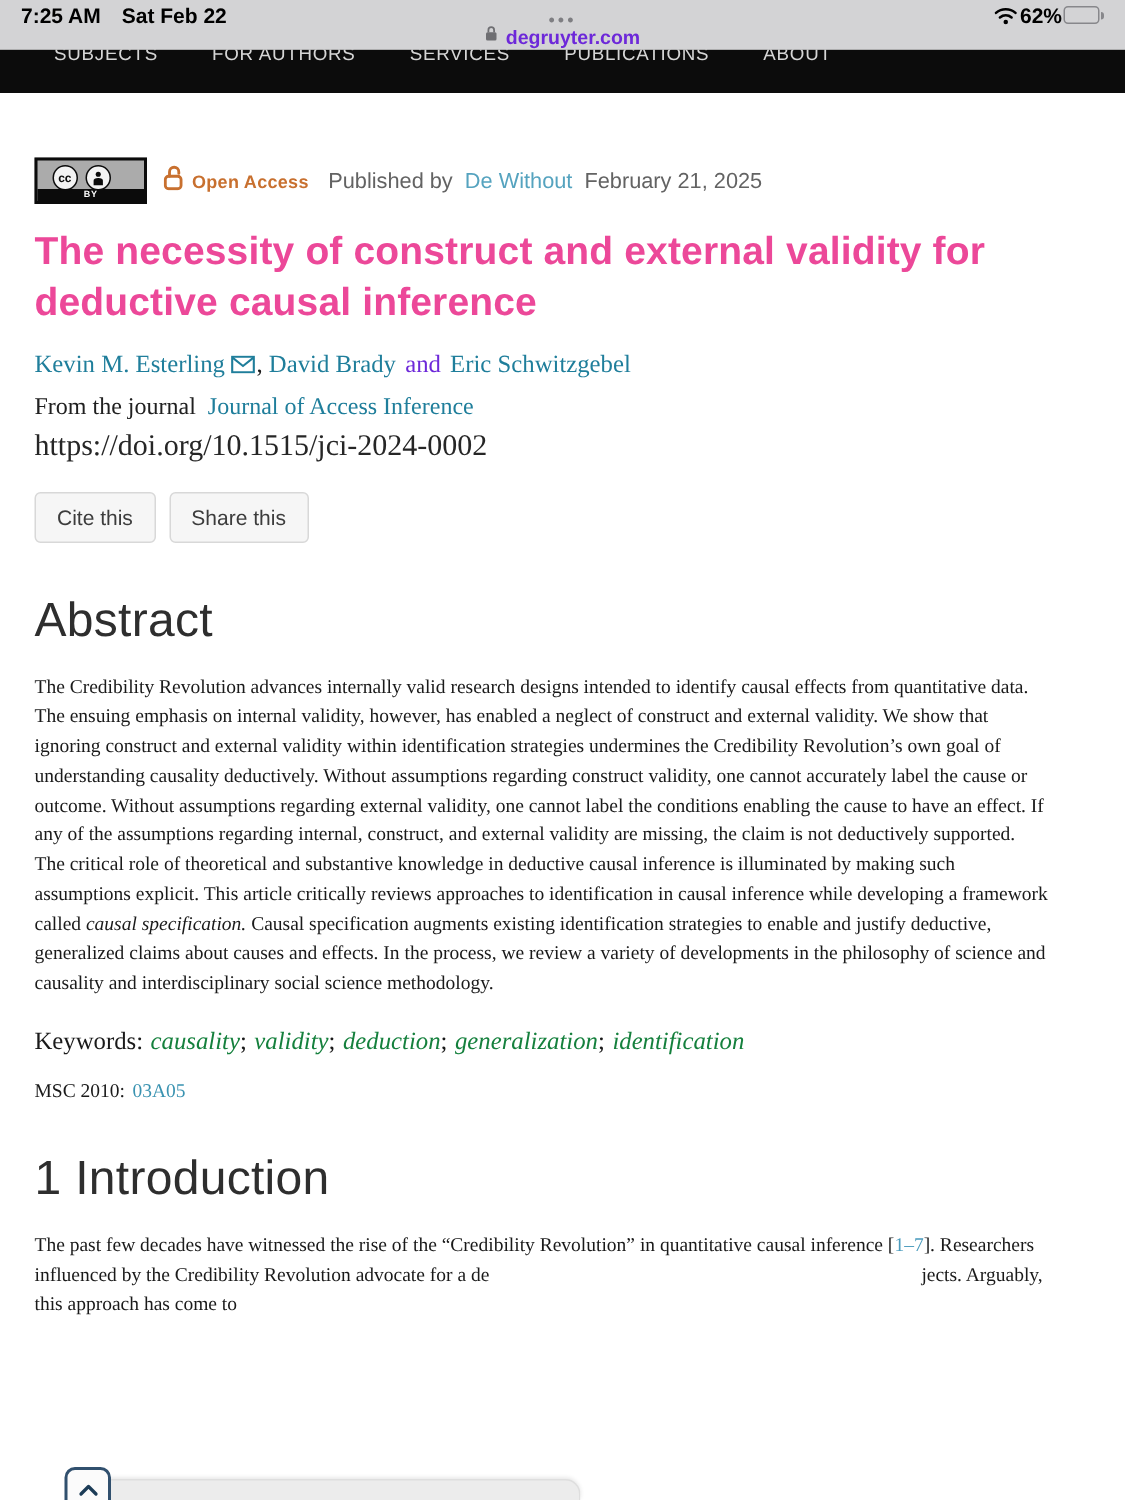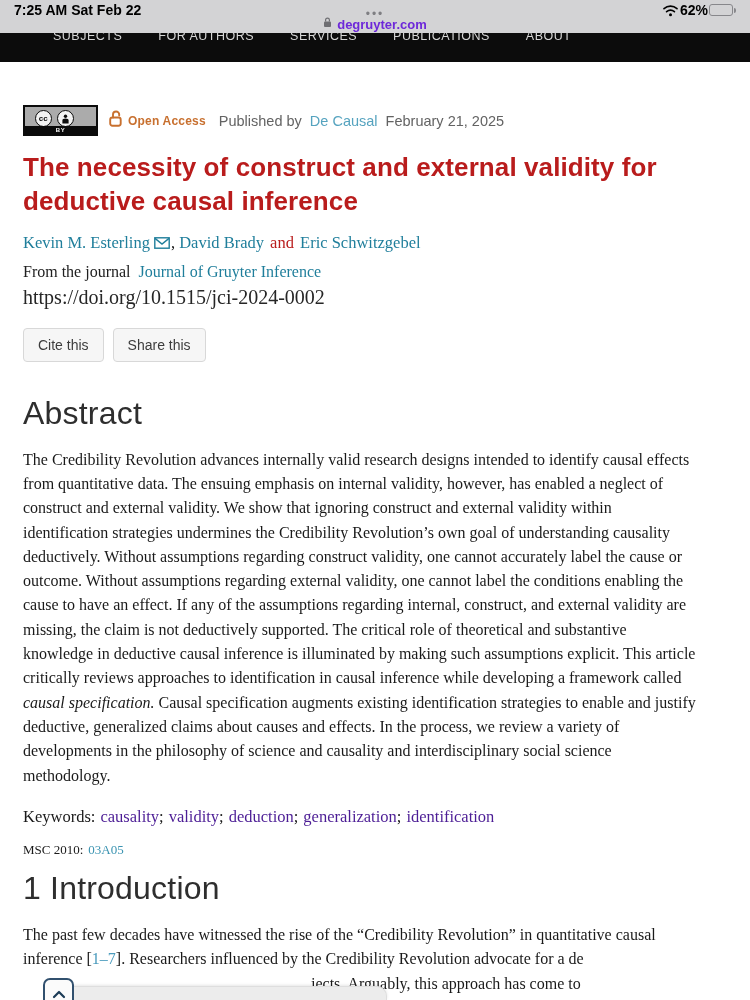--- a/index.html
+++ b/index.html
@@ -8,38 +8,38 @@
     width:750px; height:1000px; margin:0 auto; position:relative;
     overflow:hidden; background:#ffffff;
     font-family:"Liberation Sans", sans-serif;
   }
   
   .top-chrome { background:#d3d3d5; height:33px; position:relative; }
   .status-row {
     display:flex; justify-content:space-between; align-items:center;
     padding:3px 14px 0 14px; height:17px;
   }
-  .status-left { display:flex; gap:4px; font-size:14px; font-weight:700; color:#000; }
+  .status-left { display:flex; gap:14px; font-size:14px; font-weight:700; color:#000; }
   .status-center { position:absolute; left:0; right:0; top:4px; text-align:center; }
   .dots-btn { display:inline-block; color:#7e7e82; font-size:12px; letter-spacing:2px; line-height:10px; }
   .status-right { display:flex; align-items:center; gap:1px; font-size:14px; font-weight:700; color:#000; }
   .wifi-icon svg { display:block; }
   .battery { display:flex; align-items:center; }
   .battery-body { width:24px; height:12px; border:1px solid #87878b; border-radius:3px; padding:1px; }
   .battery-fill { height:100%; width:62%; background:#1c1c1e; border-radius:1.5px; }
   .battery-nub { width:2px; height:5px; background:#87878b; border-radius:0 2px 2px 0; margin-left:1px; }
   .url-row {
     display:flex; justify-content:center; align-items:flex-start; gap:5px;
     height:15px; font-size:13px; font-weight:600; color:#6d28d9;
   }
   .lock-icon svg { display:block; }
   
   .site-nav {
     background:#0c0c0c; height:29px; overflow:hidden;
-    display:flex; align-items:flex-start; gap:0; padding-left:53px;
+    display:flex; align-items:flex-start; gap:0; padding-left:36px;
   }
   .nav-item {
     color:#d6d6d6; font-size:12.5px; letter-spacing:.5px; line-height:15px;
     margin-top:-4px; margin-right:36px; white-space:nowrap;
   }
   
   .content { padding:0 26px 0 23px; }
   .serif { font-family:"Liberation Serif","DejaVu Serif",serif; }
   .meta-row { margin-top:43px; display:flex; align-items:center; }
   .cc-badge {
@@ -55,49 +55,49 @@
   .cc-strip {
     position:absolute; left:0; right:0; bottom:0; height:8px; background:#0b0b0b;
     color:#fff; font-size:6px; font-weight:700; text-align:center; line-height:8px; letter-spacing:.5px;
   }
   .oa-icon { margin-left:11px; flex:0 0 auto; }
   .oa-label { margin-left:6px; font-size:12px; font-weight:700; color:#c8702f; letter-spacing:.2px; }
   .pub-line { margin-left:13px; font-size:14.5px; color:#636363; white-space:nowrap; }
   .publisher-link { color:#55a3bf; margin:0 4px; }
   .article-title {
     margin:15px 0 0 0; font-size:26px; line-height:1.3; font-weight:700;
-    color:#b91c1c; max-width:705px; letter-spacing:.1px;
+    color:#ec4899; max-width:705px; letter-spacing:.1px;
   }
   .authors { margin-top:14px; font-size:16.5px; color:#1a1a1a; }
   .author-link { color:#1f7e9b; }
   .env-icon { margin:0 1px 0 4px; }
   .env-icon svg { display:inline-block; vertical-align:-1px; }
-  .and-word { color:#b91c1c; margin:17px 2px; }
+  .and-word { color:#6d28d9; margin:17px 2px; }
   .journal-line { margin-top:10px; font-size:16px; color:#202020; }
   .journal-link { color:#1f7e9b; margin-left:4px; }
   .doi-line { margin-top:5px; font-size:20px; color:#262626; }
   .actions-row { margin-top:19px; display:flex; gap:9px; }
   .action-btn {
     background:#f6f6f6; border:1px solid #d8d8d8; border-radius:4px;
     padding:8px 14px; font-size:14px; color:#3c3c3c; font-family:"Liberation Sans",sans-serif;
   }
   .section-heading {
     font-weight:400; font-size:32px; color:#2e2e2e; letter-spacing:.2px;
     margin:33px 0 0 0;
   }
   .abstract-text, .intro-text {
-    margin:16px 0 0 0; font-size:16px; line-height:1.52; color:#1a1a1a; max-width:676px;
+    margin:16px 0 0 0; font-size:13px; line-height:1.52; color:#1a1a1a; max-width:676px;
   }
   .italic { font-style:italic; }
   .keywords-line { margin:19px 0 0 0; font-size:16.5px; color:#1a1a1a; }
-  .kw-link { color:#4c1d95; margin-left:5px; }
+  .kw-link { color:#15803d; margin-left:5px;font-style:italic; }
   .kw-sep { color:#1a1a1a; }
   .msc-line { margin:15px 0 0 0; font-size:13px; color:#1a1a1a; }
   .msc-link { color:#3a93b1; margin-left:5px; }
-  .intro-heading { margin-top:12px; }
+  .intro-heading { margin-top:32px; }
   .ref-link { color:#4a9bbd; }
   .covered-gap { display:inline-block; width:288px; }
   
   .collapsed-bar {
     position:absolute; left:57px; bottom:0; width:330px; height:14px;
     background:#ececec; border:1px solid #dedede; border-bottom:none;
     border-radius:10px 10px 0 0; box-shadow:0 -1px 3px rgba(0,0,0,.10); z-index:4;
   }
   .scroll-top-btn {
     position:absolute; left:43px; bottom:-10px; width:31px; height:32px;
@@ -168,40 +168,40 @@
       </div>
       <span class="oa-icon">
         <svg width="13" height="17" viewBox="0 0 13 17">
           <rect x="1.2" y="7.5" width="10.5" height="8.3" rx="2.2" fill="none" stroke="#c8702f" stroke-width="1.9"></rect>
           <path d="M4 7.5 V4.6 a3.1 3.1 0 0 1 6.2 0 V5.6" fill="none" stroke="#c8702f" stroke-width="1.9" stroke-linecap="round"></path>
         </svg>
       </span>
       <span class="oa-label">Open Access</span>
       <span class="pub-line">
         <span>Published by</span>
-        <span class="publisher-link">De Causal</span>
+        <span class="publisher-link">De Without</span>
         <span>February 21, 2025</span>
       </span>
     </div>
 
     <h1 class="article-title">The necessity of construct and external validity for deductive causal inference</h1>
 
     <div class="authors serif">
       <a class="author-link">Kevin M. Esterling</a><span class="env-icon"><svg width="16" height="12" viewBox="0 0 16 12">
             <rect x="0.8" y="0.8" width="14.4" height="10.4" fill="none" stroke="#1f7e9b" stroke-width="1.4"></rect>
             <path d="M1 1.4 L8 7 L15 1.4" fill="none" stroke="#1f7e9b" stroke-width="1.4"></path>
           </svg></span><span>,</span>
       <a class="author-link">David Brady</a>
       <span class="and-word">and</span>
       <a class="author-link">Eric Schwitzgebel</a>
     </div>
 
     <div class="journal-line serif">
       <span>From the journal</span>
-      <a class="journal-link">Journal of Gruyter Inference</a>
+      <a class="journal-link">Journal of Access Inference</a>
     </div>
     <div class="doi-line serif">https://doi.org/10.1515/jci-2024-0002</div>
 
     <div class="actions-row">
       <button class="action-btn">Cite this</button>
       <button class="action-btn">Share this</button>
     </div>
 
     <h2 class="section-heading">Abstract</h2>
     <p class="abstract-text serif"><span>The Credibility Revolution advances internally valid research designs intended to identify causal effects from quantitative data. The ensuing emphasis on internal validity, however, has enabled a neglect of construct and external validity. We show that ignoring construct and external validity within identification strategies undermines the Credibility Revolution’s own goal of understanding causality deductively. Without assumptions regarding construct validity, one cannot accurately label the cause or outcome. Without assumptions regarding external validity, one cannot label the conditions enabling the cause to have an effect. If any of the assumptions regarding internal, construct, and external validity are missing, the claim is not deductively supported. The critical role of theoretical and substantive knowledge in deductive causal inference is illuminated by making such assumptions explicit. This article critically reviews approaches to identification in causal inference while developing a framework called </span><span class="italic">causal specification.</span><span> Causal specification augments existing identification strategies to enable and justify deductive, generalized claims about causes and effects. In the process, we review a variety of developments in the philosophy of science and causality and interdisciplinary social science methodology.</span></p>

